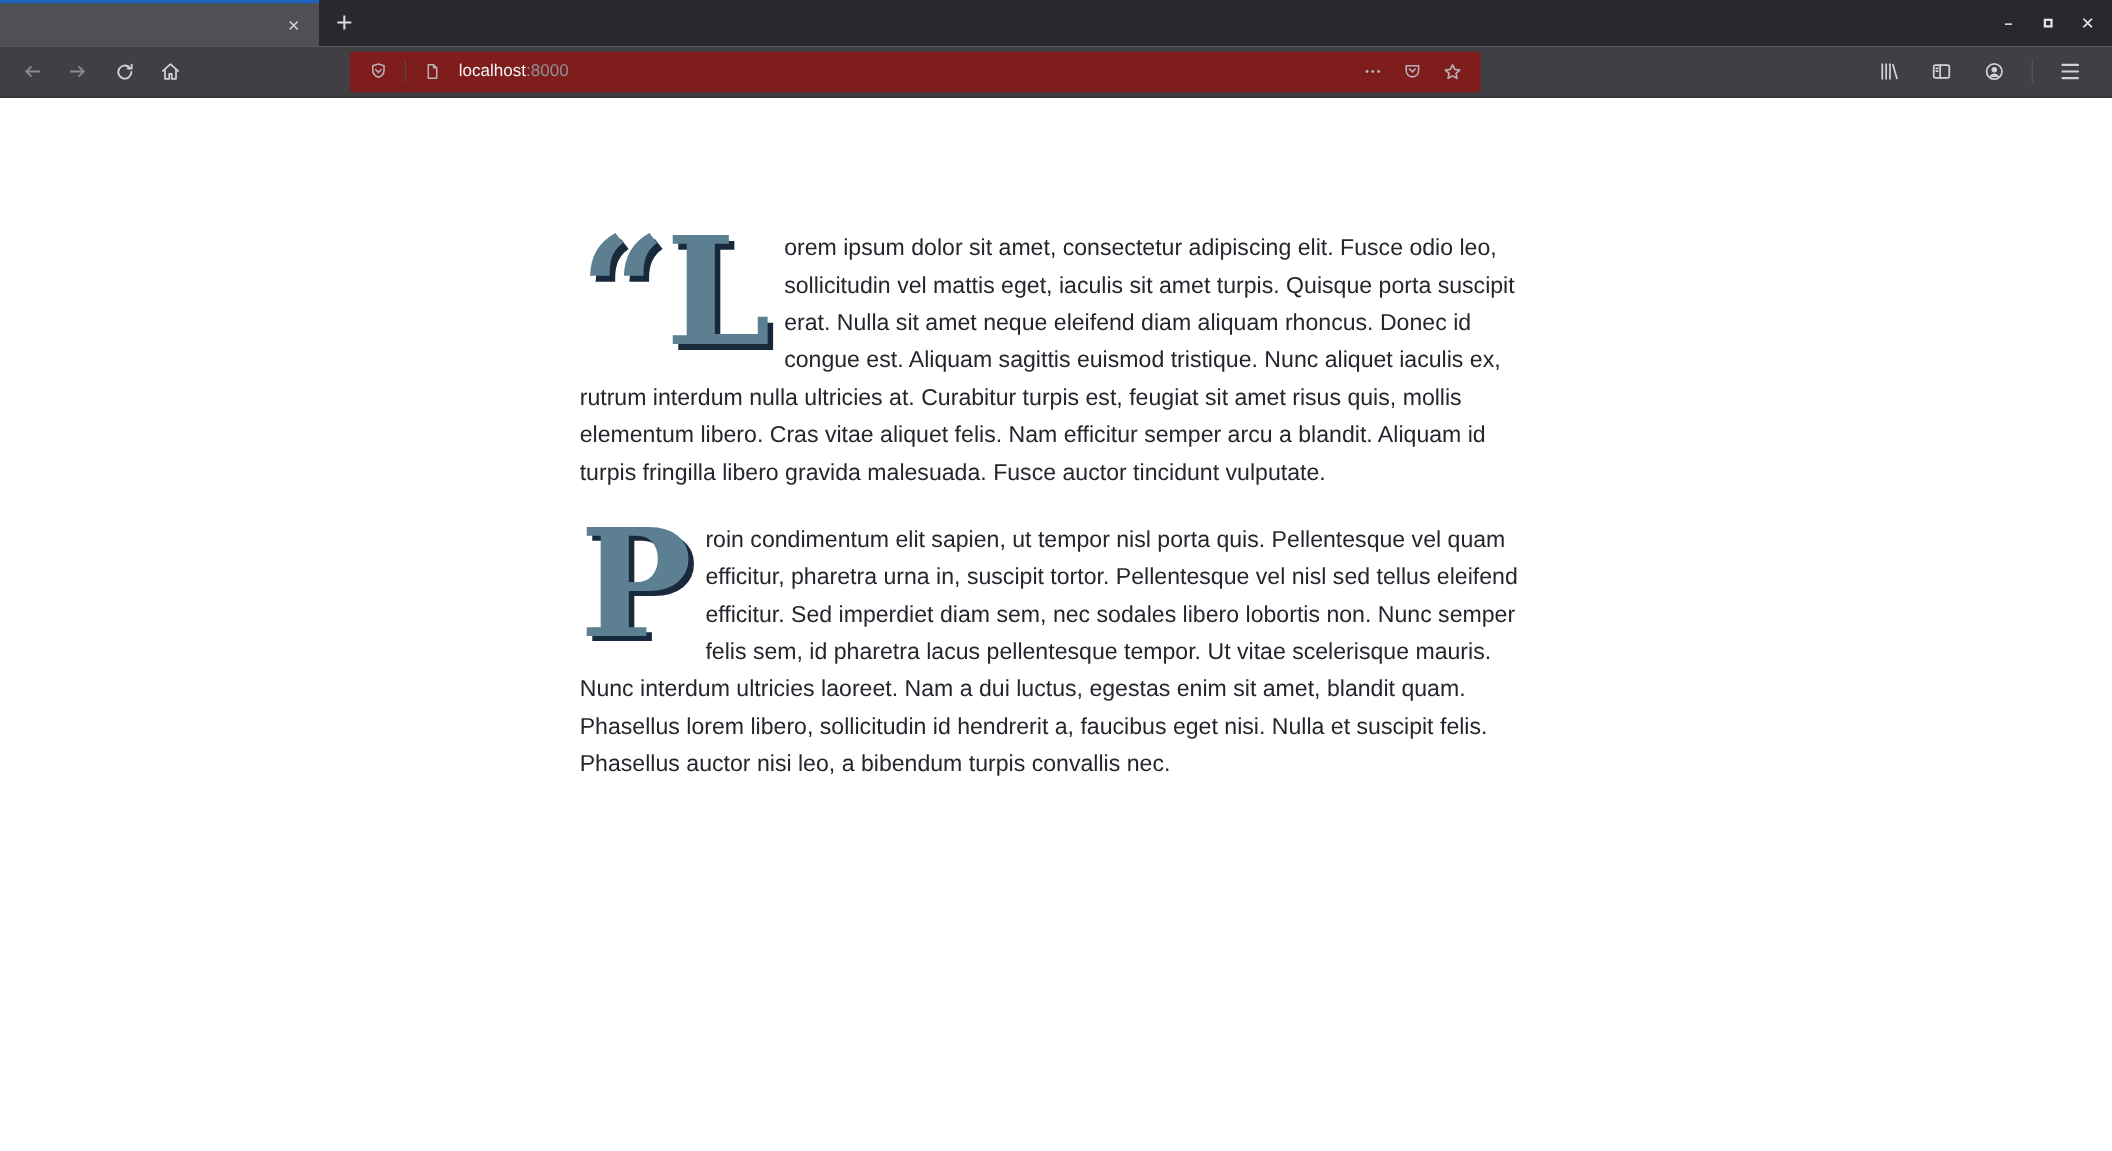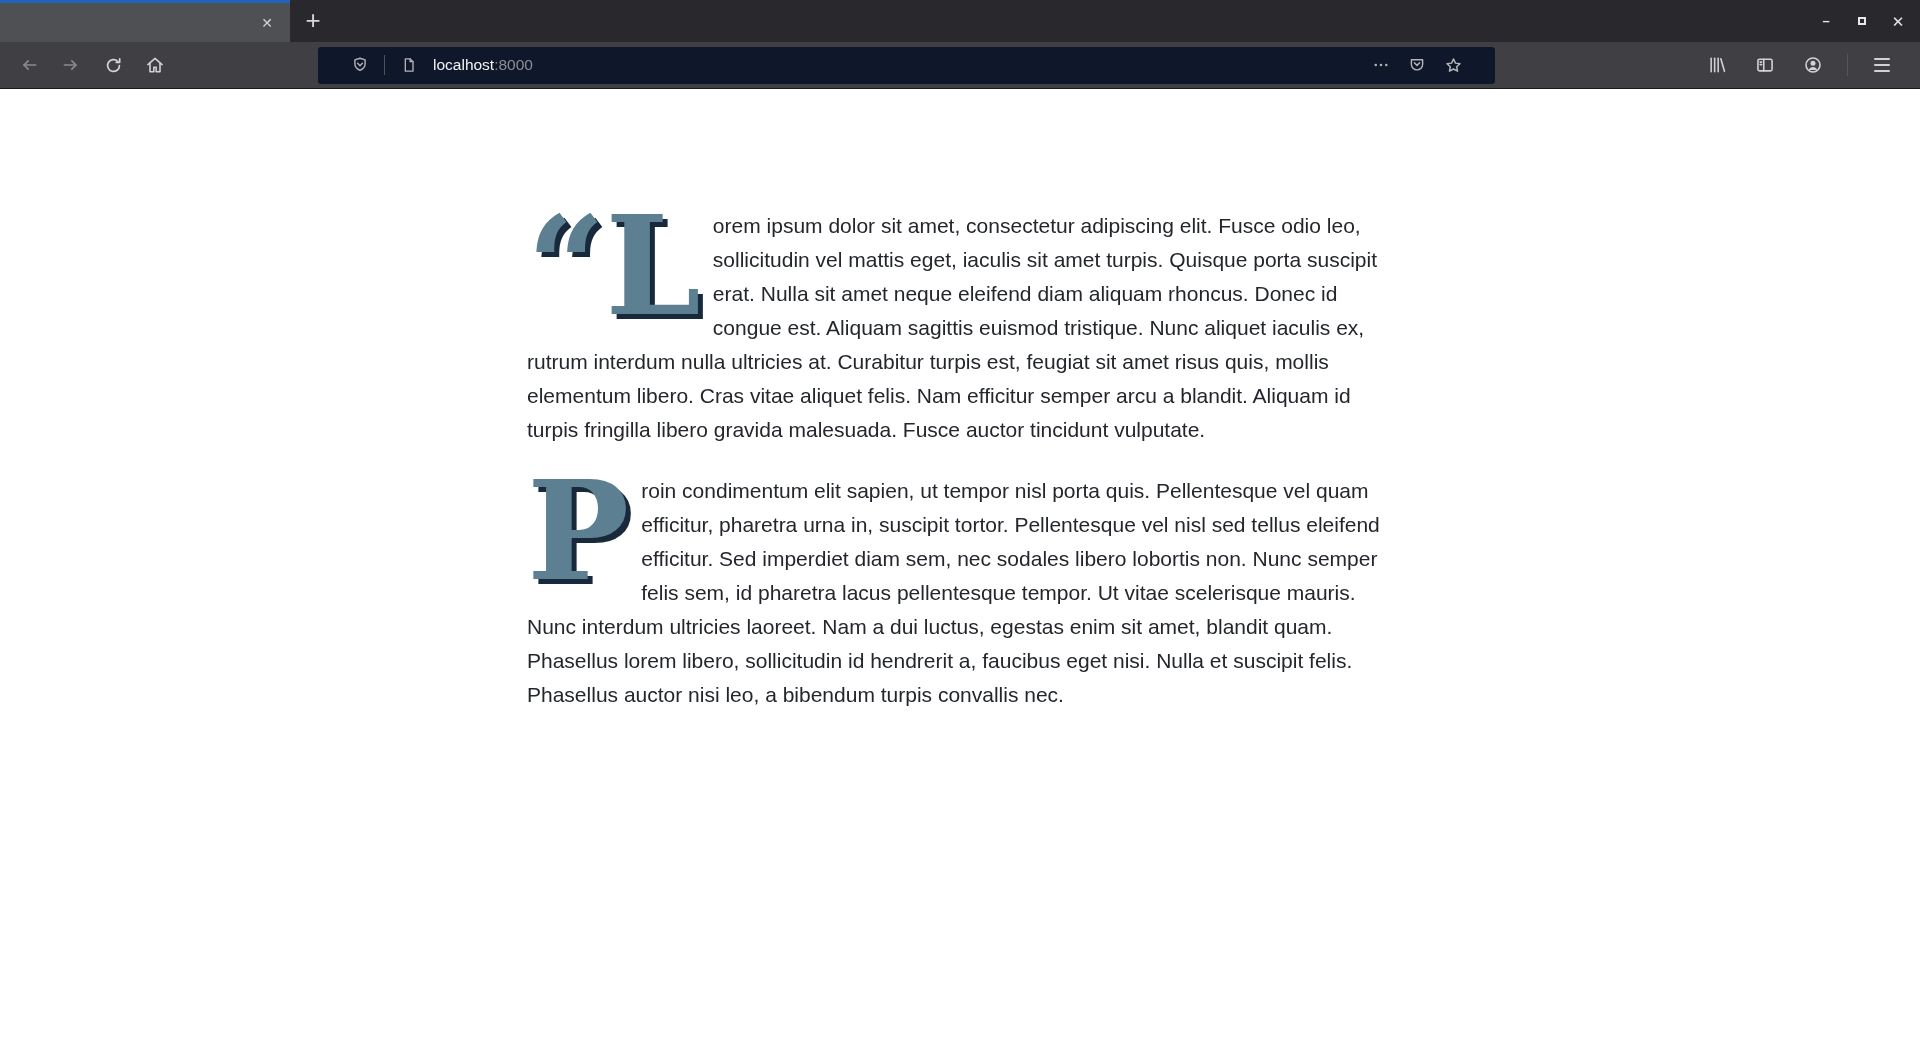--- a/index.html
+++ b/index.html
@@ -49,23 +49,23 @@
   .nav-btn{
     width:40px;height:36px;margin:0 1px;border-radius:3px;
     display:flex;align-items:center;justify-content:center;flex:none;
   }
   .nav-btn svg{display:block;}
   .icon-bright{color:#d2d2d5;}
   .icon-dim{color:#8a8a8f;}
   .icon-mid{color:#b4b4b8;}
   .navbar .group-left{display:flex;align-items:center;padding-left:8px;}
   .urlbar{
-    margin-left:142px;width:1177px;height:37px;flex:none;
-    background:#0f172a;border-radius:3px;
-    display:flex;align-items:center;padding:0 28px;
+    margin-left:142px;width:1028px;height:37px;flex:none;
+    background:#7f1d1d;border-radius:3px;
+    display:flex;align-items:center;padding:0 12px;
   }
   .urlbar .id-sep{width:1px;height:20px;background:#505055;margin:0 10px;flex:none;}
   .url-text{margin-left:10px;font-size:15.5px;white-space:nowrap;}
   .url-host{color:#f3f3f4;}
   .url-port{color:#8e8e93;}
   .urlbar .spacer{flex:1;}
   .urlbar-action{
     width:28px;height:28px;display:flex;align-items:center;justify-content:center;
     border-radius:3px;flex:none;margin-left:8px;
   }

